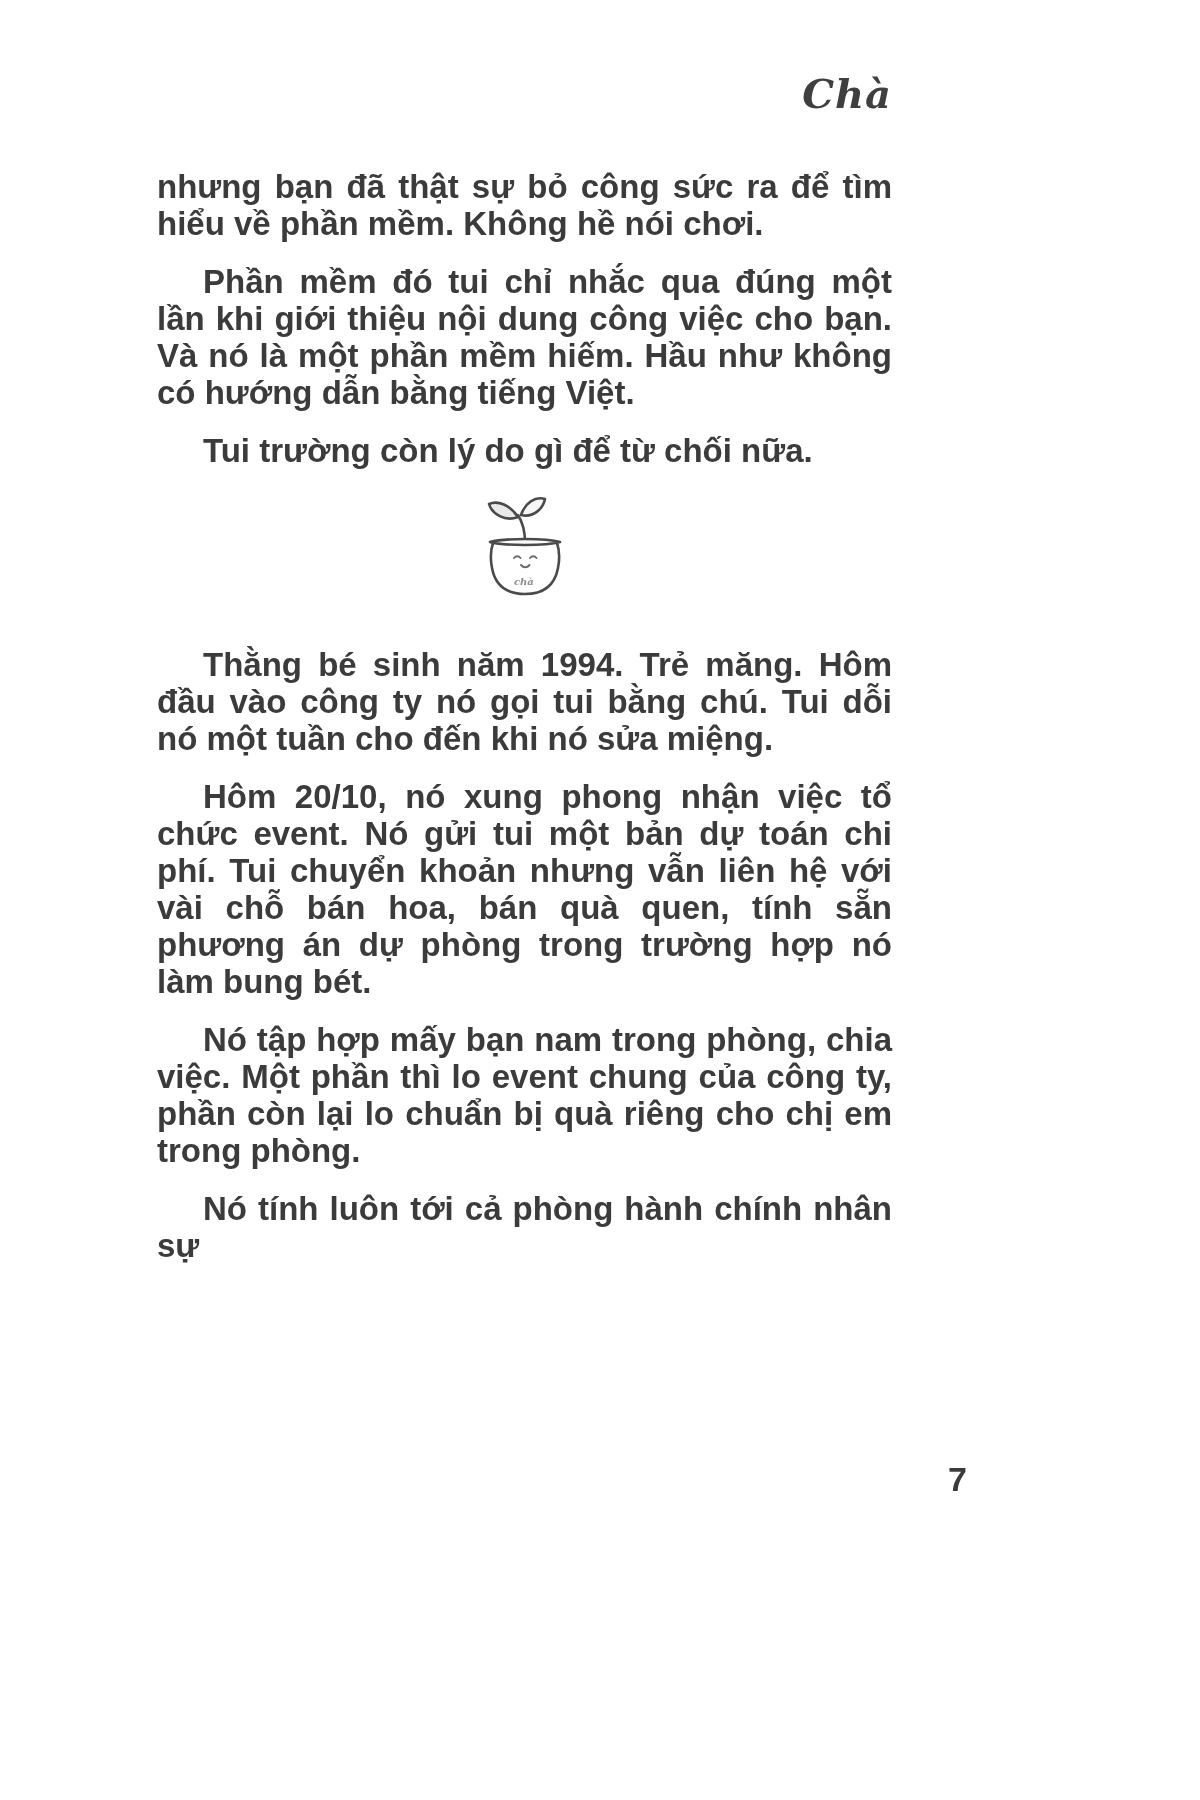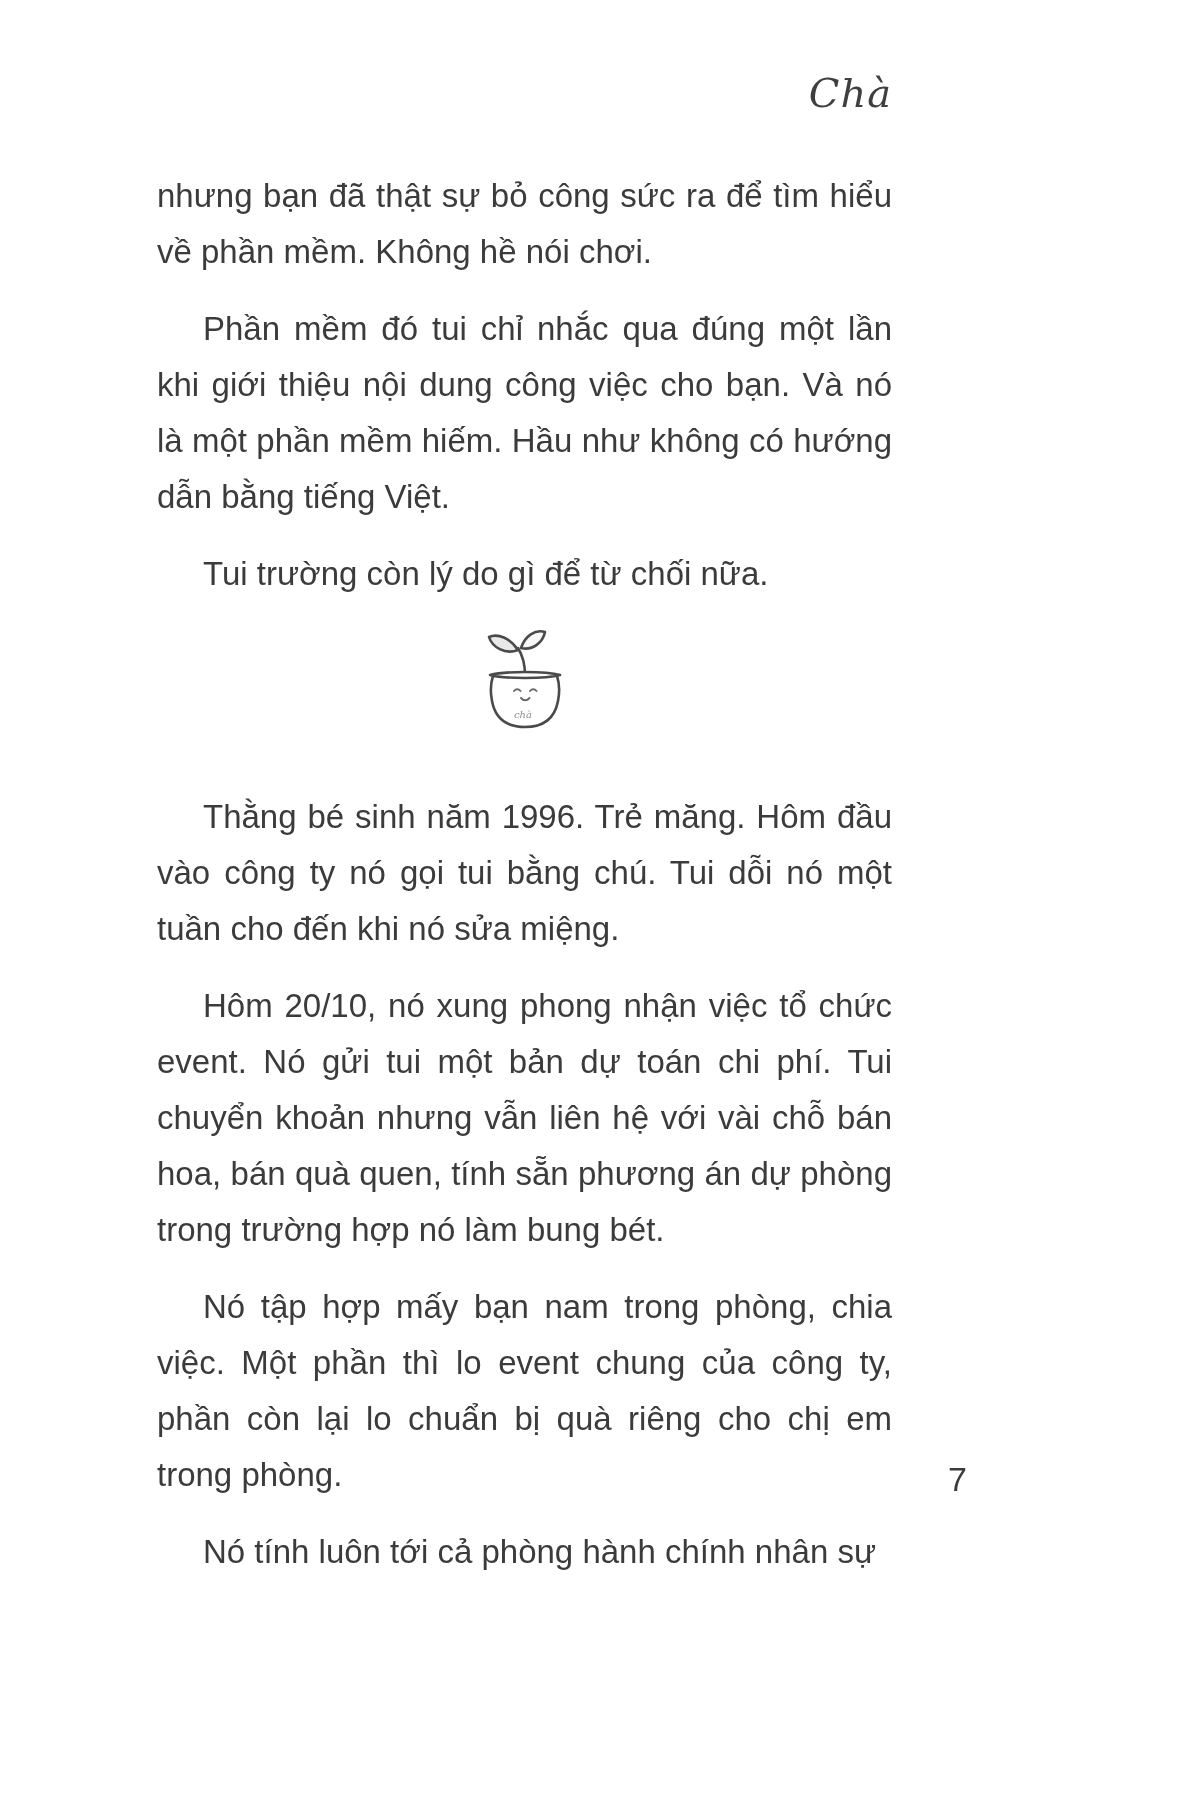--- a/index.html
+++ b/index.html
@@ -9,40 +9,41 @@
   }
   .page {
     position: relative;
     width: 1200px;
     height: 1800px;
     margin: 0 auto;
     background: #ffffff;
     font-family: "Liberation Sans", sans-serif;
     color: #3b3b3b;
     overflow: hidden;
+    font-weight: bold;
   }
   .running-header {
     position: absolute;
     top: 70px;
     left: 157px;
     width: 735px;
     text-align: right;
     font-family: "DejaVu Serif", serif;
     font-style: italic;
     font-size: 40px;
     letter-spacing: 1px;
     color: #3f3f3f;
   }
   .body-text {
     position: absolute;
     top: 168px;
     left: 157px;
     width: 735px;
     font-size: 33px;
-    line-height: 56px;
+    line-height: 37px;
     text-align: justify;
   }
   .body-text p {
     margin: 0 0 21px 0;
     text-indent: 46px;
   }
   .body-text p.no-indent {
     text-indent: 0;
   }
   .divider {
@@ -94,21 +95,21 @@
           <path d="M50 63 C52 60.5 54.5 60.5 56.5 63"></path>
           <path d="M66 63 C68 60.5 70.5 60.5 72.5 63"></path>
           <path d="M57 70 C59.5 73 63 73 65.5 70"></path>
         </g>
 
         <text x="50" y="90" font-size="10" font-style="italic" font-family="DejaVu Serif, serif" fill="#8d8d8d">chà</text>
       </svg>
     </div>
 
 
-    <p>Thằng bé sinh năm 1996. Trẻ măng. Hôm đầu vào công ty nó gọi tui bằng chú. Tui dỗi nó một tuần cho đến khi nó sửa miệng.</p>
+    <p>Thằng bé sinh năm 1994. Trẻ măng. Hôm đầu vào công ty nó gọi tui bằng chú. Tui dỗi nó một tuần cho đến khi nó sửa miệng.</p>
 
     <p>Hôm 20/10, nó xung phong nhận việc tổ chức event. Nó gửi tui một bản dự toán chi phí. Tui chuyển khoản nhưng vẫn liên hệ với vài chỗ bán hoa, bán quà quen, tính sẵn phương án dự phòng trong trường hợp nó làm bung bét.</p>
 
     <p>Nó tập hợp mấy bạn nam trong phòng, chia việc. Một phần thì lo event chung của công ty, phần còn lại lo chuẩn bị quà riêng cho chị em trong phòng.</p>
 
     <p>Nó tính luôn tới cả phòng hành chính nhân sự</p>
 
   </div>
 
   <div class="page-number">7</div>

